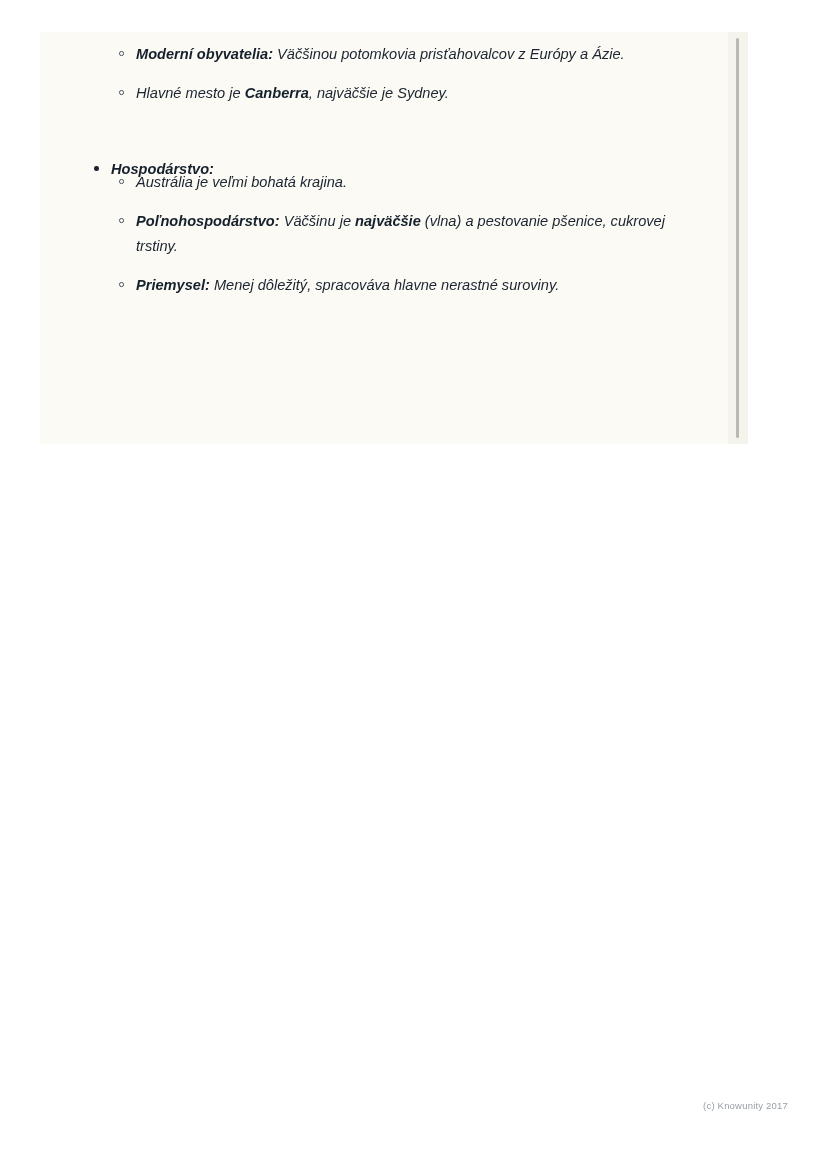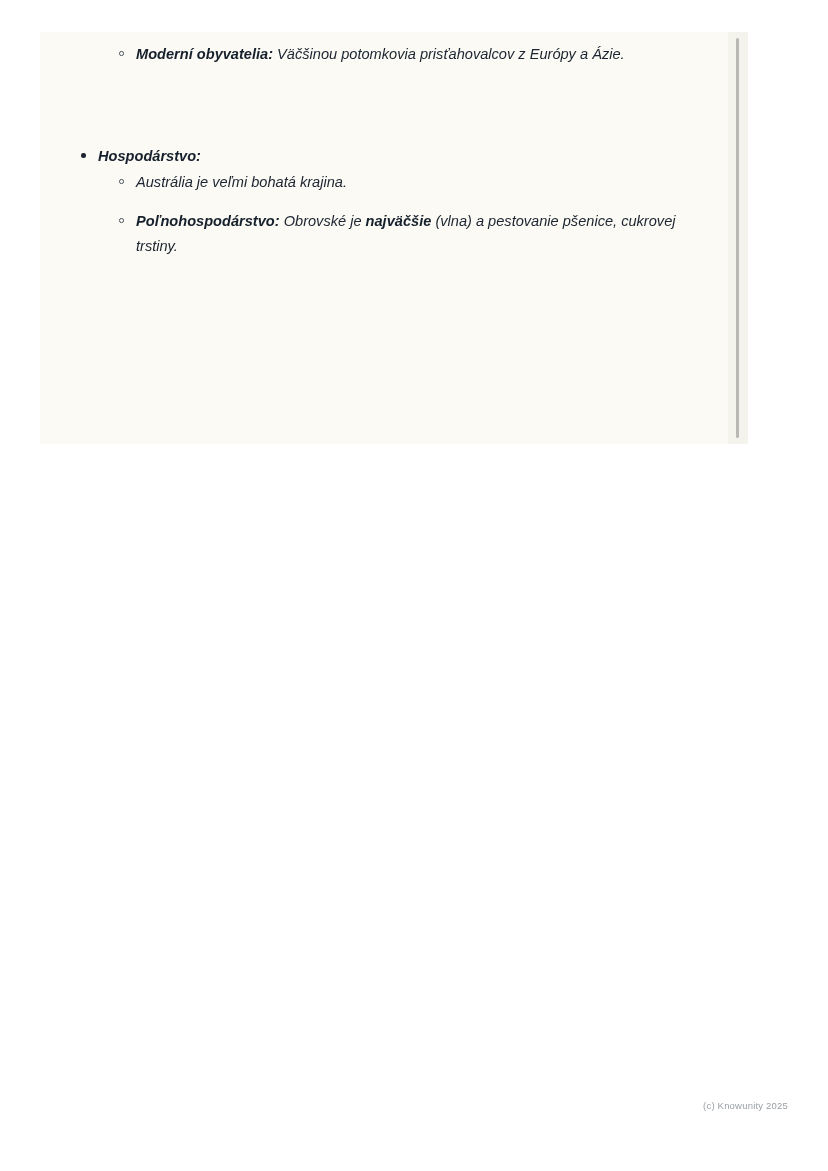--- a/index.html
+++ b/index.html
@@ -50,21 +50,21 @@
     position: absolute;
     left: 0;
     top: 0;
     width: 688px;
     padding: 8px 0 0 0;
     font-style: italic;
   }
 
   ul {
     list-style: none;
-    margin: 0;
+    margin: 13px;
     padding: 0;
   }
 
   
   .l2 {
     position: relative;
     margin: 0 0 0 0;
     padding: 0 0 0 0;
   }
   .l2 > li {
@@ -151,31 +151,37 @@
   <div class="scroll-rail">
     <div class="scroll-thumb"></div>
   </div>
 
   <div class="content">
 
     <ul class="l2 group-top">
       <li>
         <b>Moderní obyvatelia:</b><span> Väčšinou potomkovia prisťahovalcov z Európy a Ázie.</span>
       </li>
+      <li>
+        <span>Hlavné mesto je </span><b>Canberra</b><span>, najväčšie je Sydney.</span>
+      </li>
     </ul>
 
     <ul class="l1 group-eco-head">
       <li>Hospodárstvo:</li>
     </ul>
 
     <ul class="l2 group-eco-list">
       <li>
         <span>Austrália je veľmi bohatá krajina.</span>
       </li>
       <li>
-        <b>Poľnohospodárstvo:</b><span> Obrovské je </span><b>najväčšie</b><span> (vlna) a pestovanie pšenice, cukrovej trstiny.</span>
+        <b>Poľnohospodárstvo:</b><span> Väčšinu je </span><b>najväčšie</b><span> (vlna) a pestovanie pšenice, cukrovej trstiny.</span>
+      </li>
+      <li>
+        <b>Priemysel:</b><span> Menej dôležitý, spracováva hlavne nerastné suroviny.</span>
       </li>
     </ul>
 
   </div>
 </div>
 
-<div class="footer">(c) Knowunity 2025</div>
+<div class="footer">(c) Knowunity 2017</div>
 
 </body></html>

